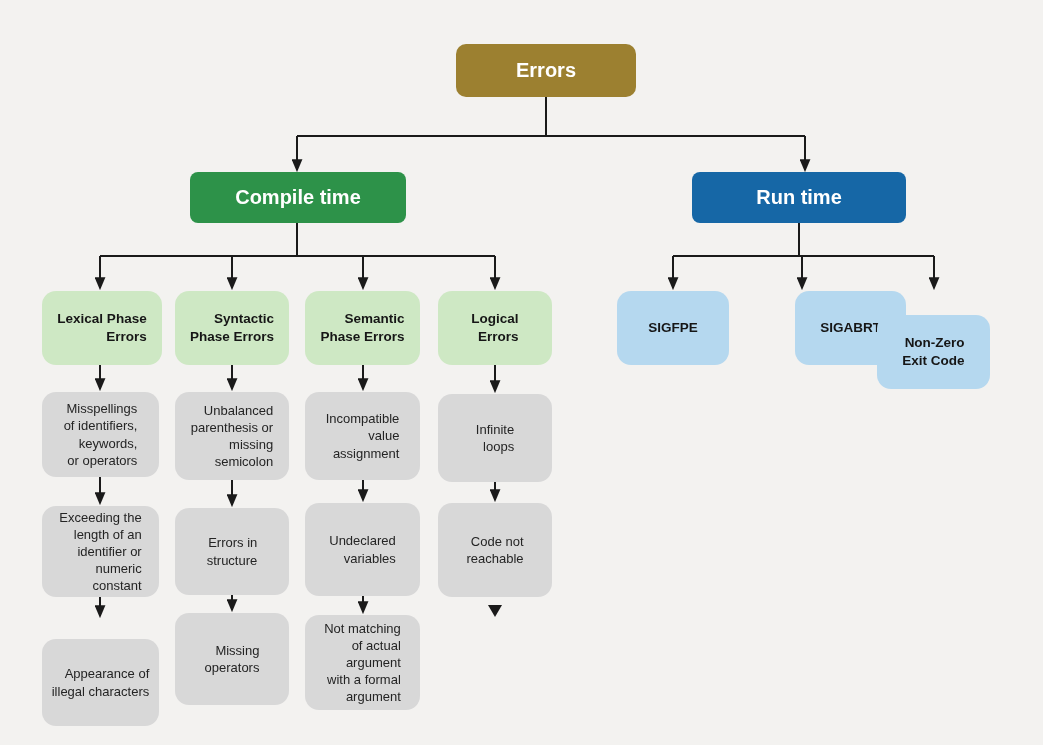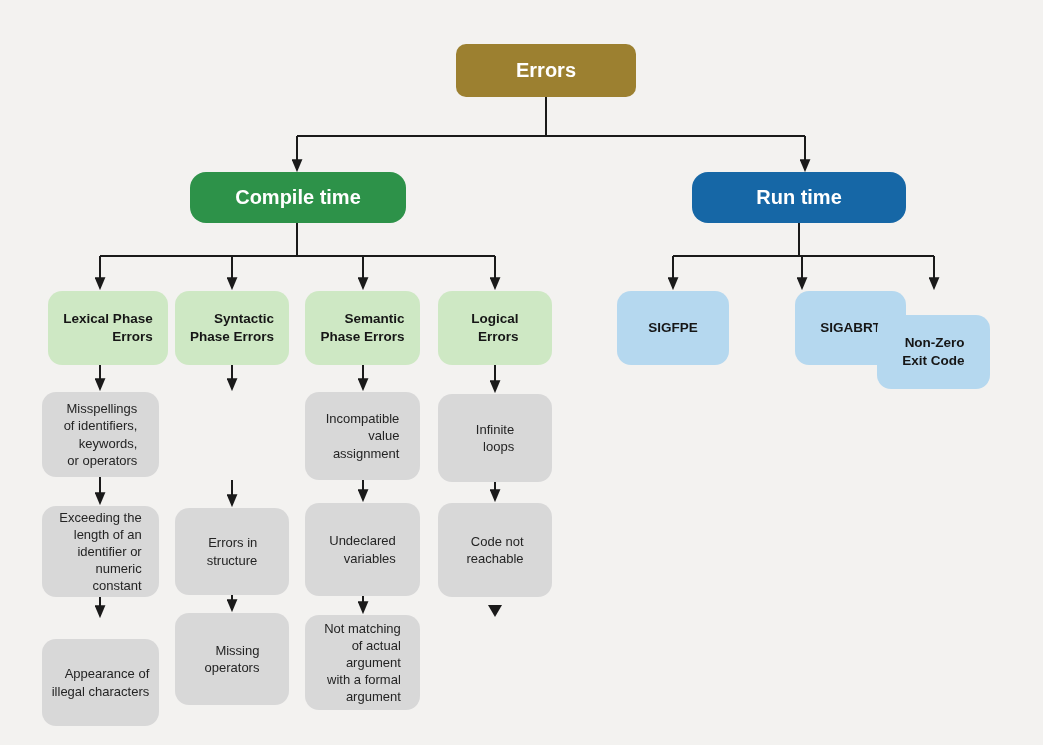--- a/index.html
+++ b/index.html
@@ -43,21 +43,21 @@
     background: #9c8030;
     color: #ffffff;
     font-weight: bold;
     font-size: 20px;
     border-radius: 10px;
   }
   .lvl2 {
     color: #ffffff;
     font-weight: bold;
     font-size: 20px;
-    border-radius: 16px;
+    border-radius: 8px;
   }
   .lvl2.green { background: #2d9249; }
   .lvl2.blue  { background: #1667a6; }
   .cat {
     font-weight: bold;
     font-size: 13.5px;
     line-height: 1.3;
     color: #161616;
     border-radius: 14px;
     padding: 4px 8px;
@@ -118,21 +118,21 @@
     <path class="wire" d="M363 596 V612" marker-end="url(#ah)"></path>
 
     <polygon class="ahead" points="488,605 502,605 495,617"></polygon>
   </svg>
 
   <div class="node lvl1" style="left:456px; top:44px; width:180px; height:53px;">Errors</div>
 
   <div class="node lvl2 green" style="left:190px; top:172px; width:216px; height:51px;">Compile time</div>
   <div class="node lvl2 blue" style="left:692px; top:172px; width:214px; height:51px;">Run time</div>
 
-  <div class="node cat green" style="left:48px; top:291px; width:120px; height:74px;">Lexical Phase
+  <div class="node cat green" style="left:42px; top:291px; width:120px; height:74px;">Lexical Phase
 Errors</div>
   <div class="node cat green" style="left:175px; top:291px; width:114px; height:74px;">Syntactic
 Phase Errors</div>
   <div class="node cat green" style="left:305px; top:291px; width:115px; height:74px;">Semantic
 Phase Errors</div>
   <div class="node cat green" style="left:438px; top:291px; width:114px; height:74px;">Logical
 Errors</div>
 
   <div class="node cat blue" style="left:617px; top:291px; width:112px; height:74px;">SIGFPE</div>
   <div class="node cat blue" style="left:747px; top:291px; width:111px; height:74px;margin-left:48px;">SIGABRT</div>
@@ -144,20 +144,24 @@
 keywords,
 or operators</div>
   <div class="node detail" style="left:42px; top:506px; width:117px; height:91px;">Exceeding the
 length of an
 identifier or
 numeric
 constant</div>
   <div class="node detail" style="left:42px; top:619px; width:117px; height:87px;margin-top:20px;">Appearance of
 illegal characters</div>
 
+  <div class="node detail" style="left:175px; top:392px; width:114px; height:88px;">Unbalanced
+parenthesis or
+missing
+semicolon</div>
   <div class="node detail" style="left:175px; top:508px; width:114px; height:87px;">Errors in
 structure</div>
   <div class="node detail" style="left:175px; top:613px; width:114px; height:92px;">Missing
 operators</div>
 
   <div class="node detail" style="left:305px; top:392px; width:115px; height:88px;">Incompatible
 value
 assignment</div>
   <div class="node detail" style="left:305px; top:503px; width:115px; height:93px;">Undeclared
 variables</div>

